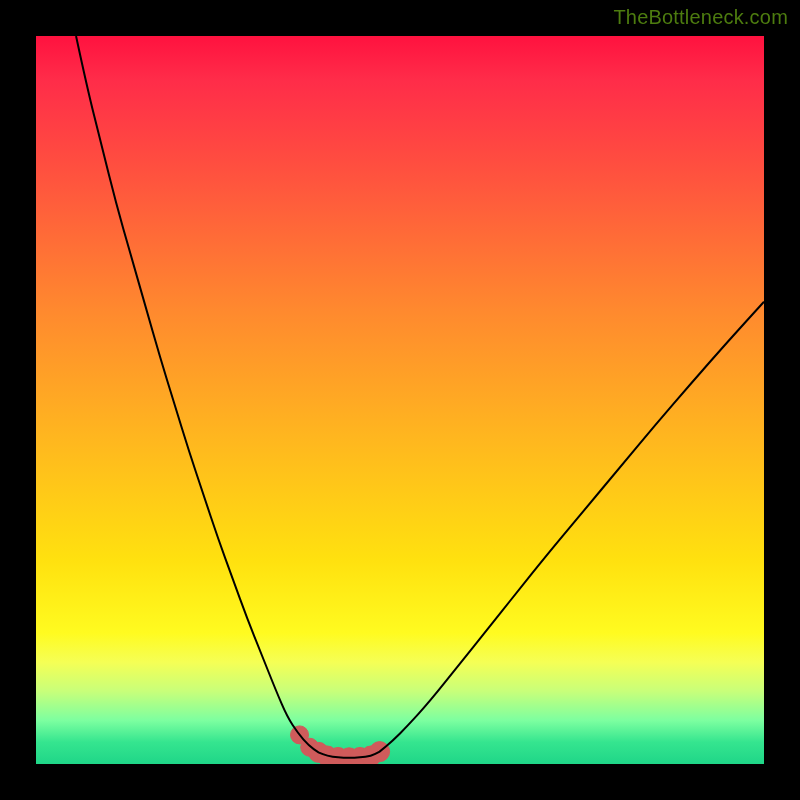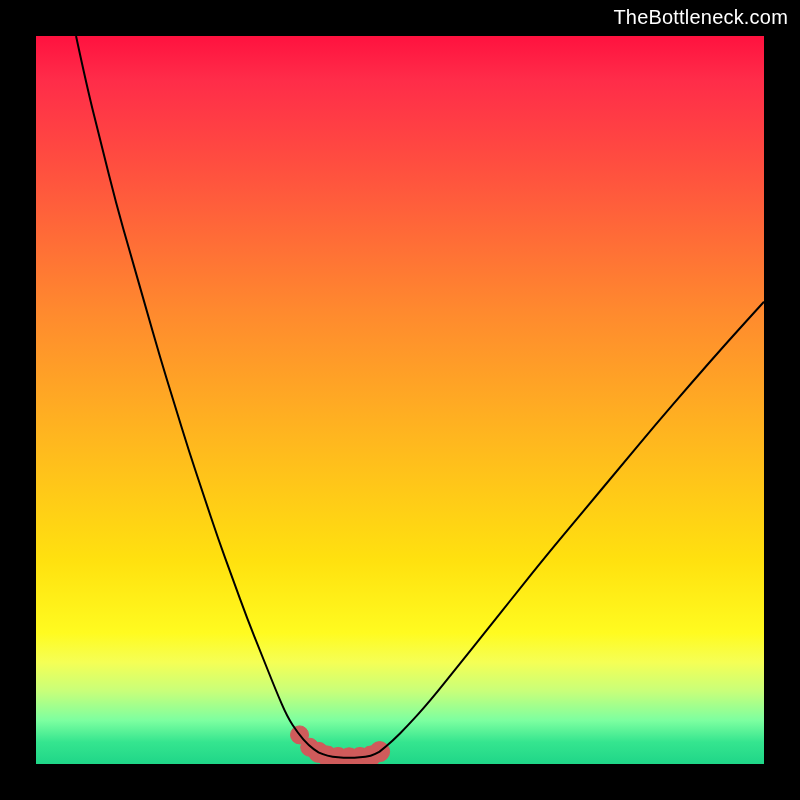--- a/index.html
+++ b/index.html
@@ -44,21 +44,21 @@
       #c8ff7a 90%,
       #7dffa0 94%,
       #35e58f 97%,
       #1fd688 100%
     );
   }
   .watermark {
     position: absolute;
     top: 6px;
     right: 12px;
-    color: #ffffff;
+    color: #4d7c0f;
     font-size: 20px;
     font-weight: 500;
     letter-spacing: 0.2px;
     user-select: none;
   }
 
   svg.curve {
     position: absolute;
     inset: 0;
   }

